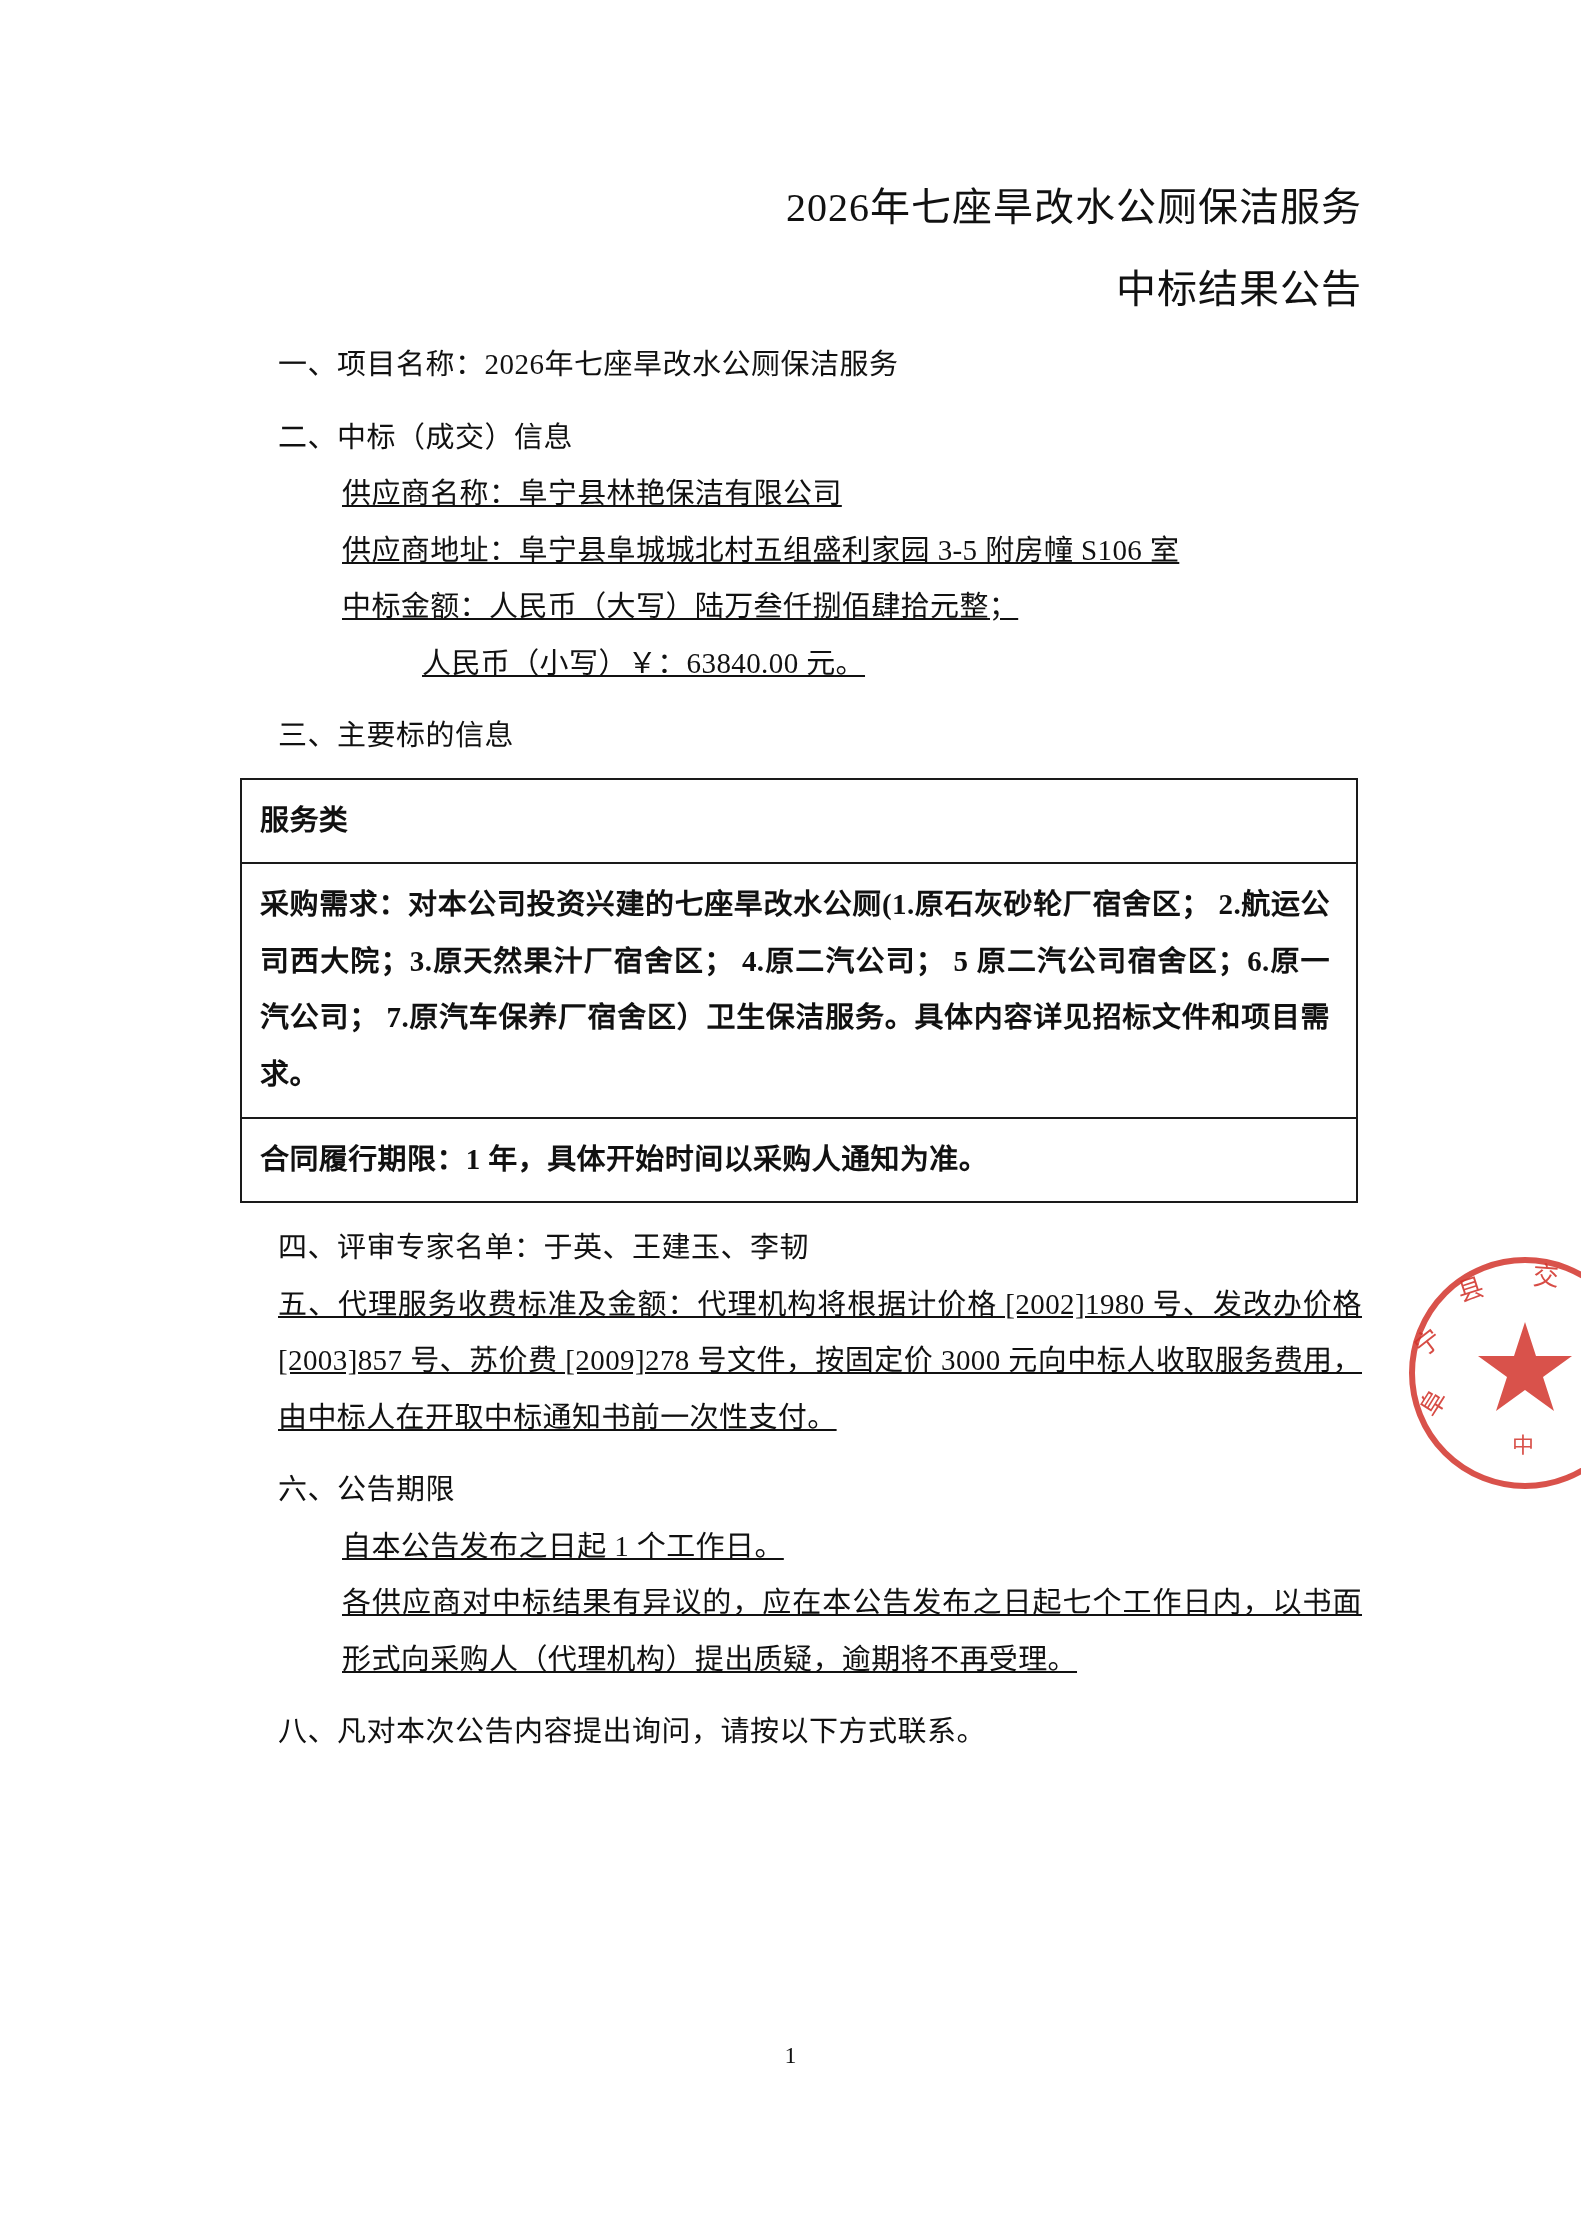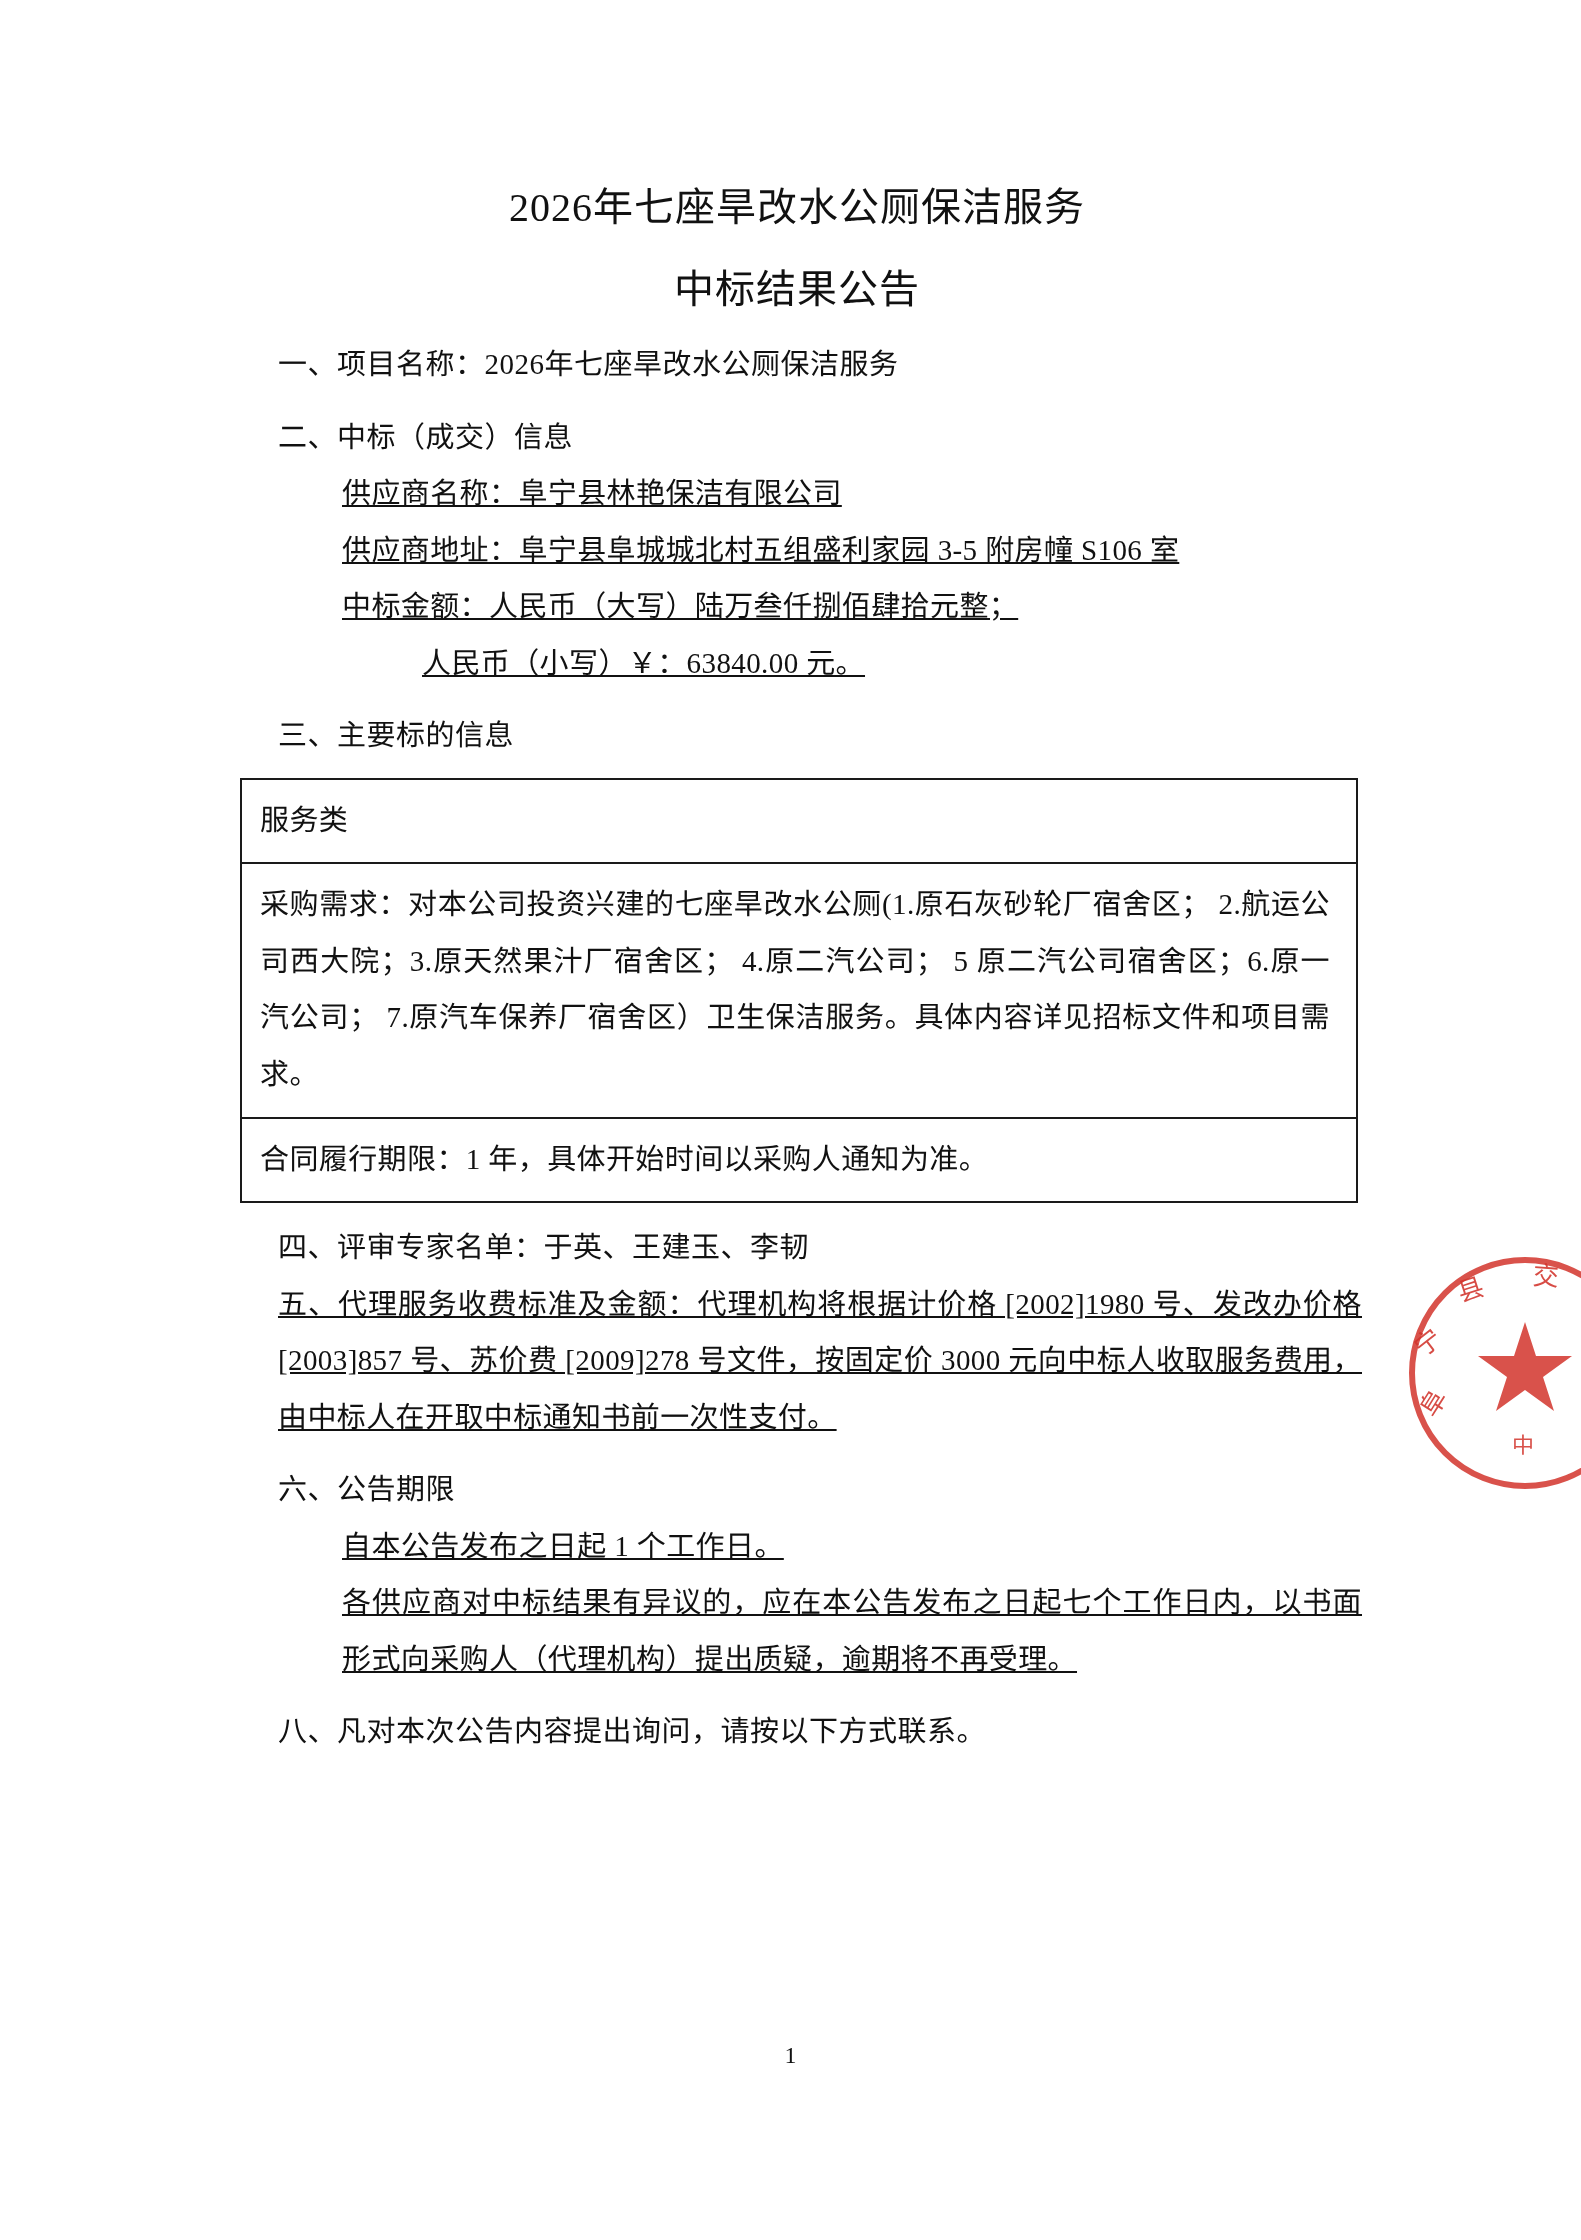--- a/index.html
+++ b/index.html
@@ -22,21 +22,21 @@
     height: 2240px;
     background: #ffffff;
   }
   .content {
     position: absolute;
     left: 232px;
     top: 178px;
     width: 1130px;
   }
   .doc-title {
-    text-align: center;
+    text-align: right;
     font-size: 40px;
     line-height: 1.5;
     letter-spacing: 1px;
     font-family: "Liberation Serif", "DejaVu Serif", serif;
     font-weight: normal;
     margin: 0;
   }
   .doc-title.second {
     margin-top: 22px;
   }
@@ -66,20 +66,21 @@
     table-layout: fixed;
   }
   table.main-table td {
     border: 2px solid #1a1a1a;
     padding: 12px 26px 14px 18px;
     font-size: 29px;
     line-height: 1.95;
     vertical-align: top;
     letter-spacing: 0.4px;
     text-align: justify;
+    font-weight: bold;
   }
   td.table-head {
     text-align: center;
     padding: 10px 0 12px 0;
   }
   .after-table {
     margin-top: 16px;
   }
   .pageno {
     position: absolute;

